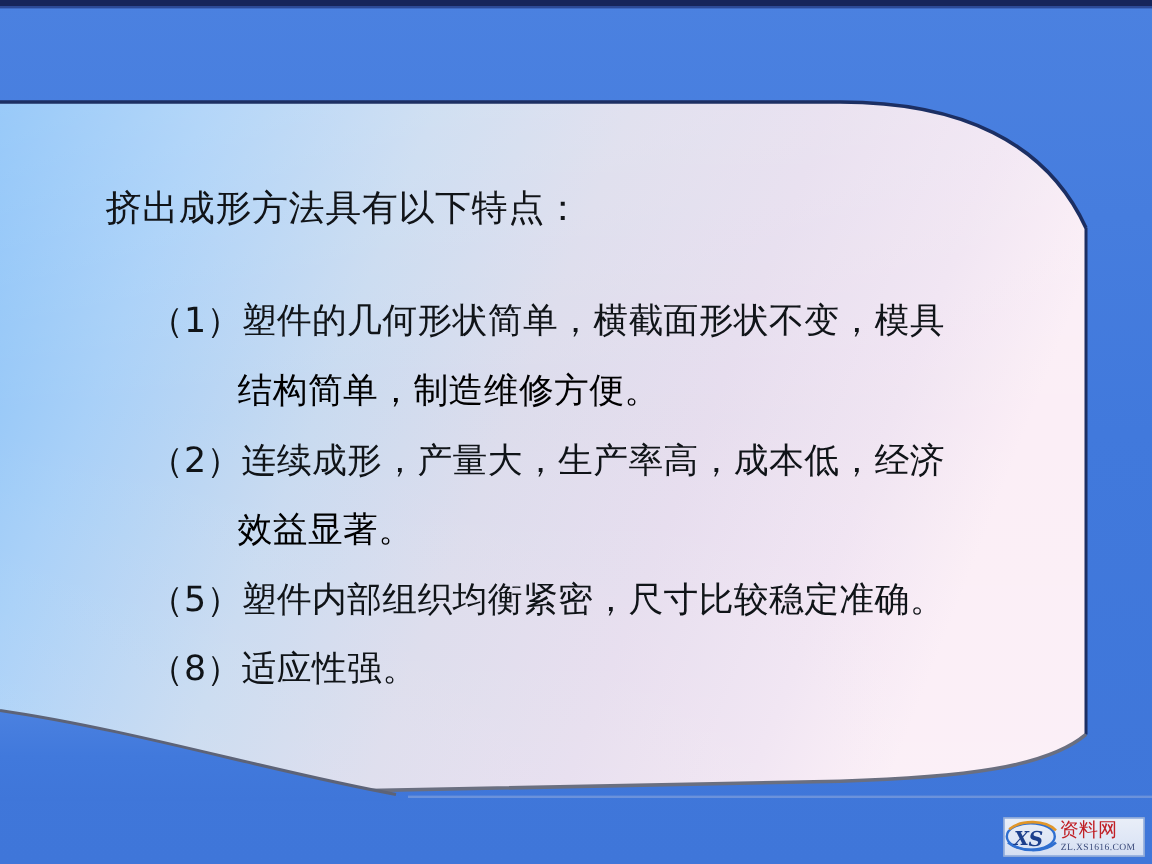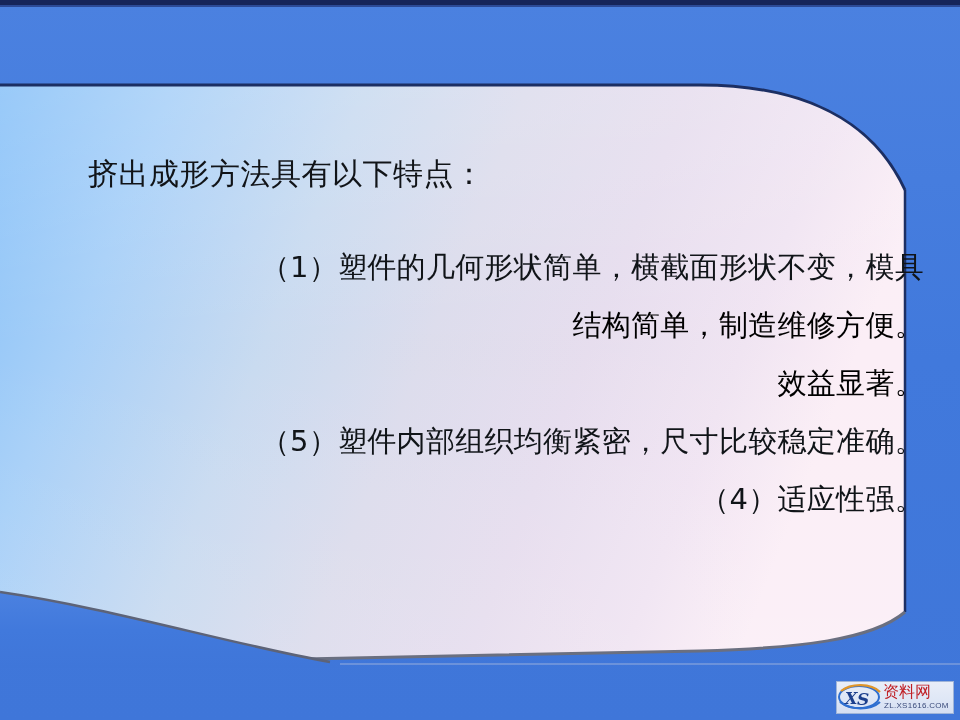--- a/index.html
+++ b/index.html
@@ -47,21 +47,20 @@
     color: #111418;
     letter-spacing: 0.5px;
     white-space: nowrap;
   }
 
   .bullets {
     position: absolute;
     left: 124px;
     top: 238px;
     width: 800px;
-    text-align: right;
   }
 
   .bullet {
     font-size: 29px;
     line-height: 58px;
     color: #101418;
     letter-spacing: 0.3px;
     white-space: nowrap;
   }
 
@@ -110,21 +109,21 @@
     color: #c02026;
     letter-spacing: 0px;
     white-space: nowrap;
   }
   .wm-url {
     position: absolute;
     left: 1px;
     top: 19px;
     font-size: 8px;
     line-height: 10px;
-    font-family: Liberation Sans, sans-serif;
+    font-family: Liberation Serif, serif;
     color: #3a4a7a;
     letter-spacing: 0.3px;
     white-space: nowrap;
   }
 </style>
 </head>
 <body>
 
 <div id="slide">
 
@@ -189,25 +188,26 @@
 
   <div id="content">
 
     <div class="slide-title">挤出成形方法具有以下特点：</div>
 
     <div class="bullets">
 
       <div class="bullet">（1）塑件的几何形状简单，横截面形状不变，模具</div>
       <div class="bullet-cont">结构简单，制造维修方便。</div>
 
+      <div class="bullet">（2）连续成形，产量大，生产率高，成本低，经济</div>
       <div class="bullet-cont">效益显著。</div>
 
       <div class="bullet">（5）塑件内部组织均衡紧密，尺寸比较稳定准确。</div>
 
-      <div class="bullet">（4）适应性强。</div>
+      <div class="bullet">（8）适应性强。</div>
 
     </div>
   </div>
 
   <div id="watermark">
     <div id="wm-mark">
       <svg width="46" height="31" viewBox="0 0 46 31" aria-hidden="true">
         <ellipse cx="22" cy="15" rx="20" ry="11" fill="none" stroke="#2f6fd0" stroke-width="2"></ellipse>
         <path d="M4 9 C 14 1, 34 1, 43 10" fill="none" stroke="#e0962a" stroke-width="2.2"></path>
         <path d="M3 20 C 13 28, 33 29, 43 20" fill="none" stroke="#2f6fd0" stroke-width="2.2"></path>

